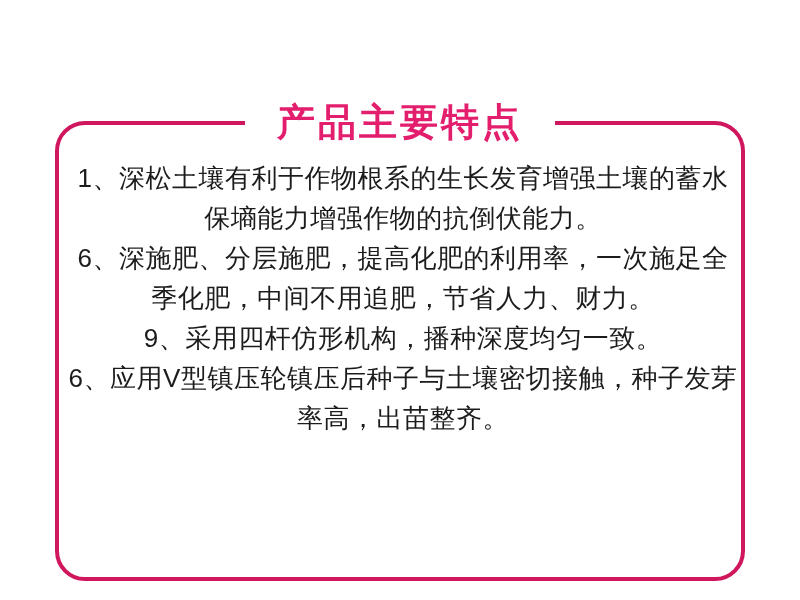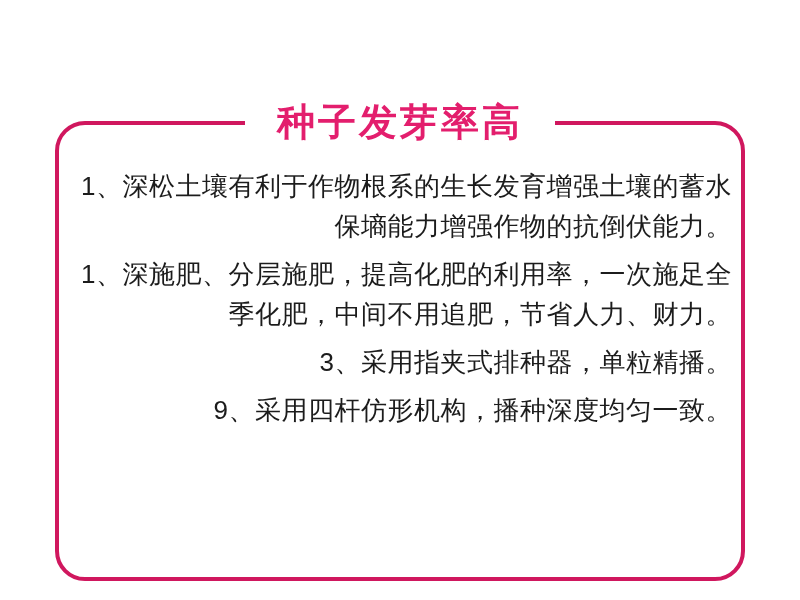--- a/index.html
+++ b/index.html
@@ -45,36 +45,36 @@
     color: var(--title, #e31e6d);
   }
   .features {
     position: absolute;
     left: 66px;
     top: 158px;
     width: 674px;
     z-index: 1;
   }
   .feature-item {
-    margin: 8px;
+    margin: 0;
     font-size: 26px;
     line-height: 40px;
     letter-spacing: 0.5px;
     color: var(--text, #1c1c1c);
-    text-align: right;
+    text-align: center;
     word-break: break-all;
   }
 </style>
 </head>
 <body style="--accent: #d0175e; --title: #e31e6d; --text: #1c1c1c; --bg: #ffffff;">
 
 <div class="panel"></div>
 
 <div class="title-row">
-  <span class="title-text">种子发芽率高</span>
+  <span class="title-text">产品主要特点</span>
 </div>
 
 <div class="features">
   <p class="feature-item">1、深松土壤有利于作物根系的生长发育增强土壤的蓄水保墒能力增强作物的抗倒伏能力。</p>
-  <p class="feature-item">1、深施肥、分层施肥，提高化肥的利用率，一次施足全季化肥，中间不用追肥，节省人力、财力。</p>
-  <p class="feature-item">3、采用指夹式排种器，单粒精播。</p>
+  <p class="feature-item">6、深施肥、分层施肥，提高化肥的利用率，一次施足全季化肥，中间不用追肥，节省人力、财力。</p>
   <p class="feature-item">9、采用四杆仿形机构，播种深度均匀一致。</p>
+  <p class="feature-item">6、应用V型镇压轮镇压后种子与土壤密切接触，种子发芽率高，出苗整齐。</p>
 </div>
 
 </body></html>

